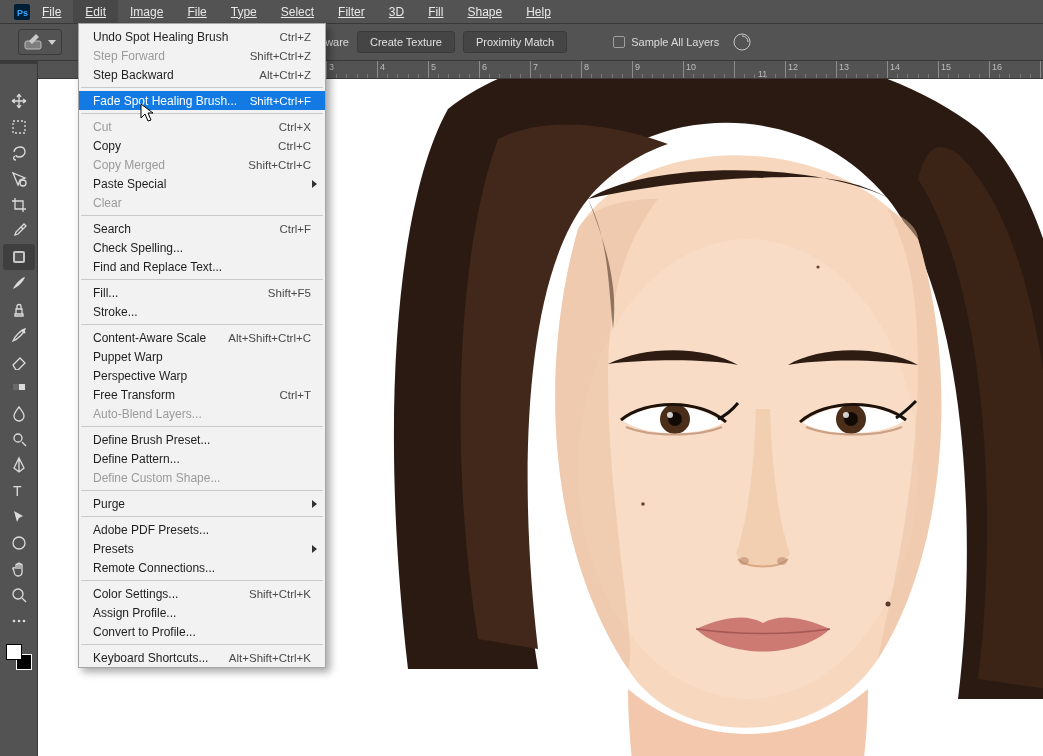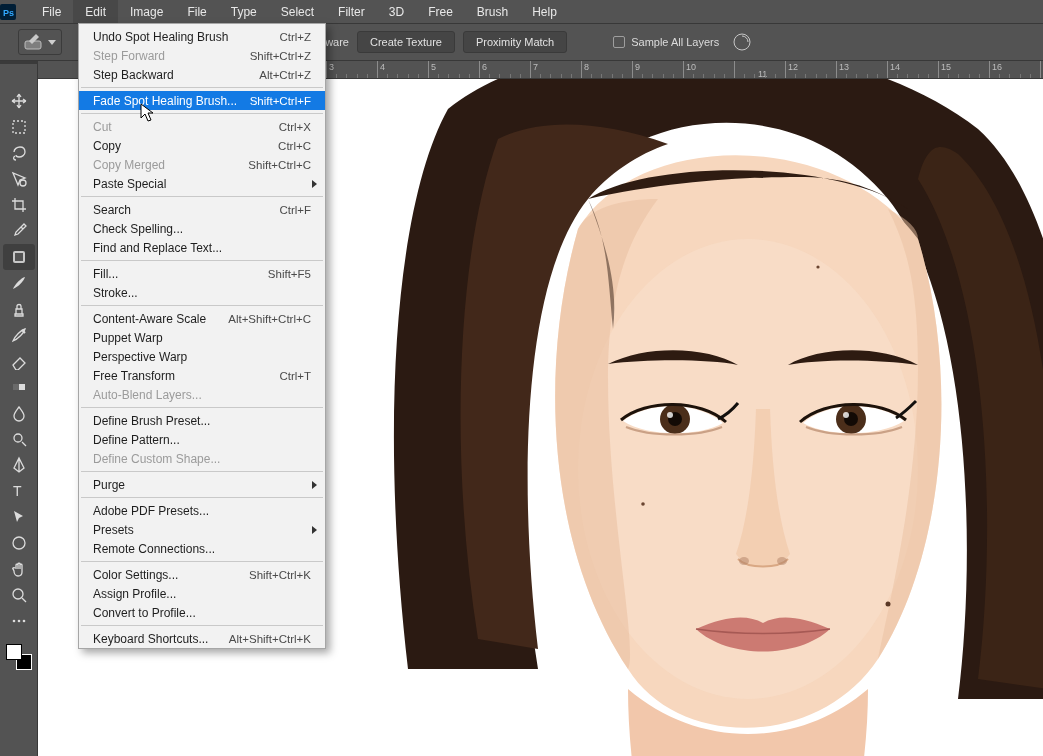--- a/index.html
+++ b/index.html
@@ -1,21 +1,21 @@
 <!DOCTYPE html>
 <html><head>
 <meta charset="utf-8">
 <style>
 * { margin: 0; padding: 0; box-sizing: border-box; font-family: "Segoe UI", Tahoma, sans-serif; }
 body { background: #535353; width: 1043px; height: 756px; overflow: hidden; position: relative; }
 
 .menubar { height: 23px; background: #535353; display: flex; align-items: stretch; font-size: 12px; color: #e8e8e8; }
-.menubar .app-icon { width: 30px; display: flex; align-items: center; justify-content: flex-start; }
+.menubar .app-icon { width: 30px; display: flex; align-items: center; justify-content: flex-end; }
 .menubar .app-icon svg { width: 16px; height: 16px; }
-.menubar .mitem { padding: 4px 12px; display: flex; align-items: center; cursor: default; }
+.menubar .mitem { padding: 4px 12px; display: flex; align-items: center; cursor: default; text-decoration: underline; }
 .menubar .mitem.active { background: #484848; }
 
 .optionsbar { height: 38px; background: #535353; border-top: 1px solid #383838; border-bottom: 1px solid #383838; display: flex; align-items: center; padding-left: 18px; font-size: 11px; color: #dcdcdc; gap: 8px; }
 .optionsbar .tool-preset { display: flex; align-items: center; gap: 6px; padding: 3px 5px; border: 1px solid #3b3b3b; border-radius: 3px; background: #535353; }
 .optionsbar .tool-preset svg { width: 18px; height: 18px; }
 .optionsbar .triangle-down { width:0;height:0;border-left:4px solid transparent;border-right:4px solid transparent;border-top:5px solid #cfcfcf; }
 .optionsbar .typebtn { padding: 4px 12px; background: #454545; border: 1px solid #3a3a3a; border-radius: 3px; font-size: 11px; color: #e2e2e2; }
 .optionsbar .chk { display:flex; align-items:center; gap:6px; margin-left:6px;padding-left:32px; }
 .optionsbar .chk .box { width:12px; height:12px; border:1px solid #9e9e9e; border-radius:2px; }
 .optionsbar .pressure-icon { width: 22px; height: 22px; display:flex; align-items:center; justify-content:center; margin-left: 4px; }
@@ -64,22 +64,22 @@
   </div>
   <div id="menubar-items" style="display: flex;">
       <div class="mitem">File</div>
       <div class="mitem active">Edit</div>
       <div class="mitem">Image</div>
       <div class="mitem">File</div>
       <div class="mitem">Type</div>
       <div class="mitem">Select</div>
       <div class="mitem">Filter</div>
       <div class="mitem">3D</div>
-      <div class="mitem">Free</div>
-      <div class="mitem">Brush</div>
+      <div class="mitem">Fill</div>
+      <div class="mitem">Shape</div>
       <div class="mitem">Help</div>
     </div>
 </div>
 
 <div class="optionsbar">
   <div class="tool-preset">
     <svg viewBox="0 0 18 18">
         <rect x="1" y="8" width="16" height="8" rx="2" fill="#7e7e7e" stroke="#bdbdbd"></rect>
         <path d="M5 8 L12 1 L15 4 L8 11" fill="#c9c9c9"></path>
       </svg>
@@ -392,20 +392,23 @@
       <span class="shortcut">Ctrl+C</span>
     </div>
     <div class="ditem disabled">
       <span>Copy Merged</span>
       <span class="shortcut">Shift+Ctrl+C</span>
     </div>
     <div class="ditem">
       <span>Paste Special</span>
       <span class="sub-arrow"></span>
     </div>
+    <div class="ditem disabled">
+      <span>Clear</span>
+    </div>
     <div class="sep"></div>
     <div class="ditem">
       <span>Search</span>
       <span class="shortcut">Ctrl+F</span>
     </div>
     <div class="ditem">
       <span>Check Spelling...</span>
     </div>
     <div class="ditem">
       <span>Find and Replace Text...</span>

